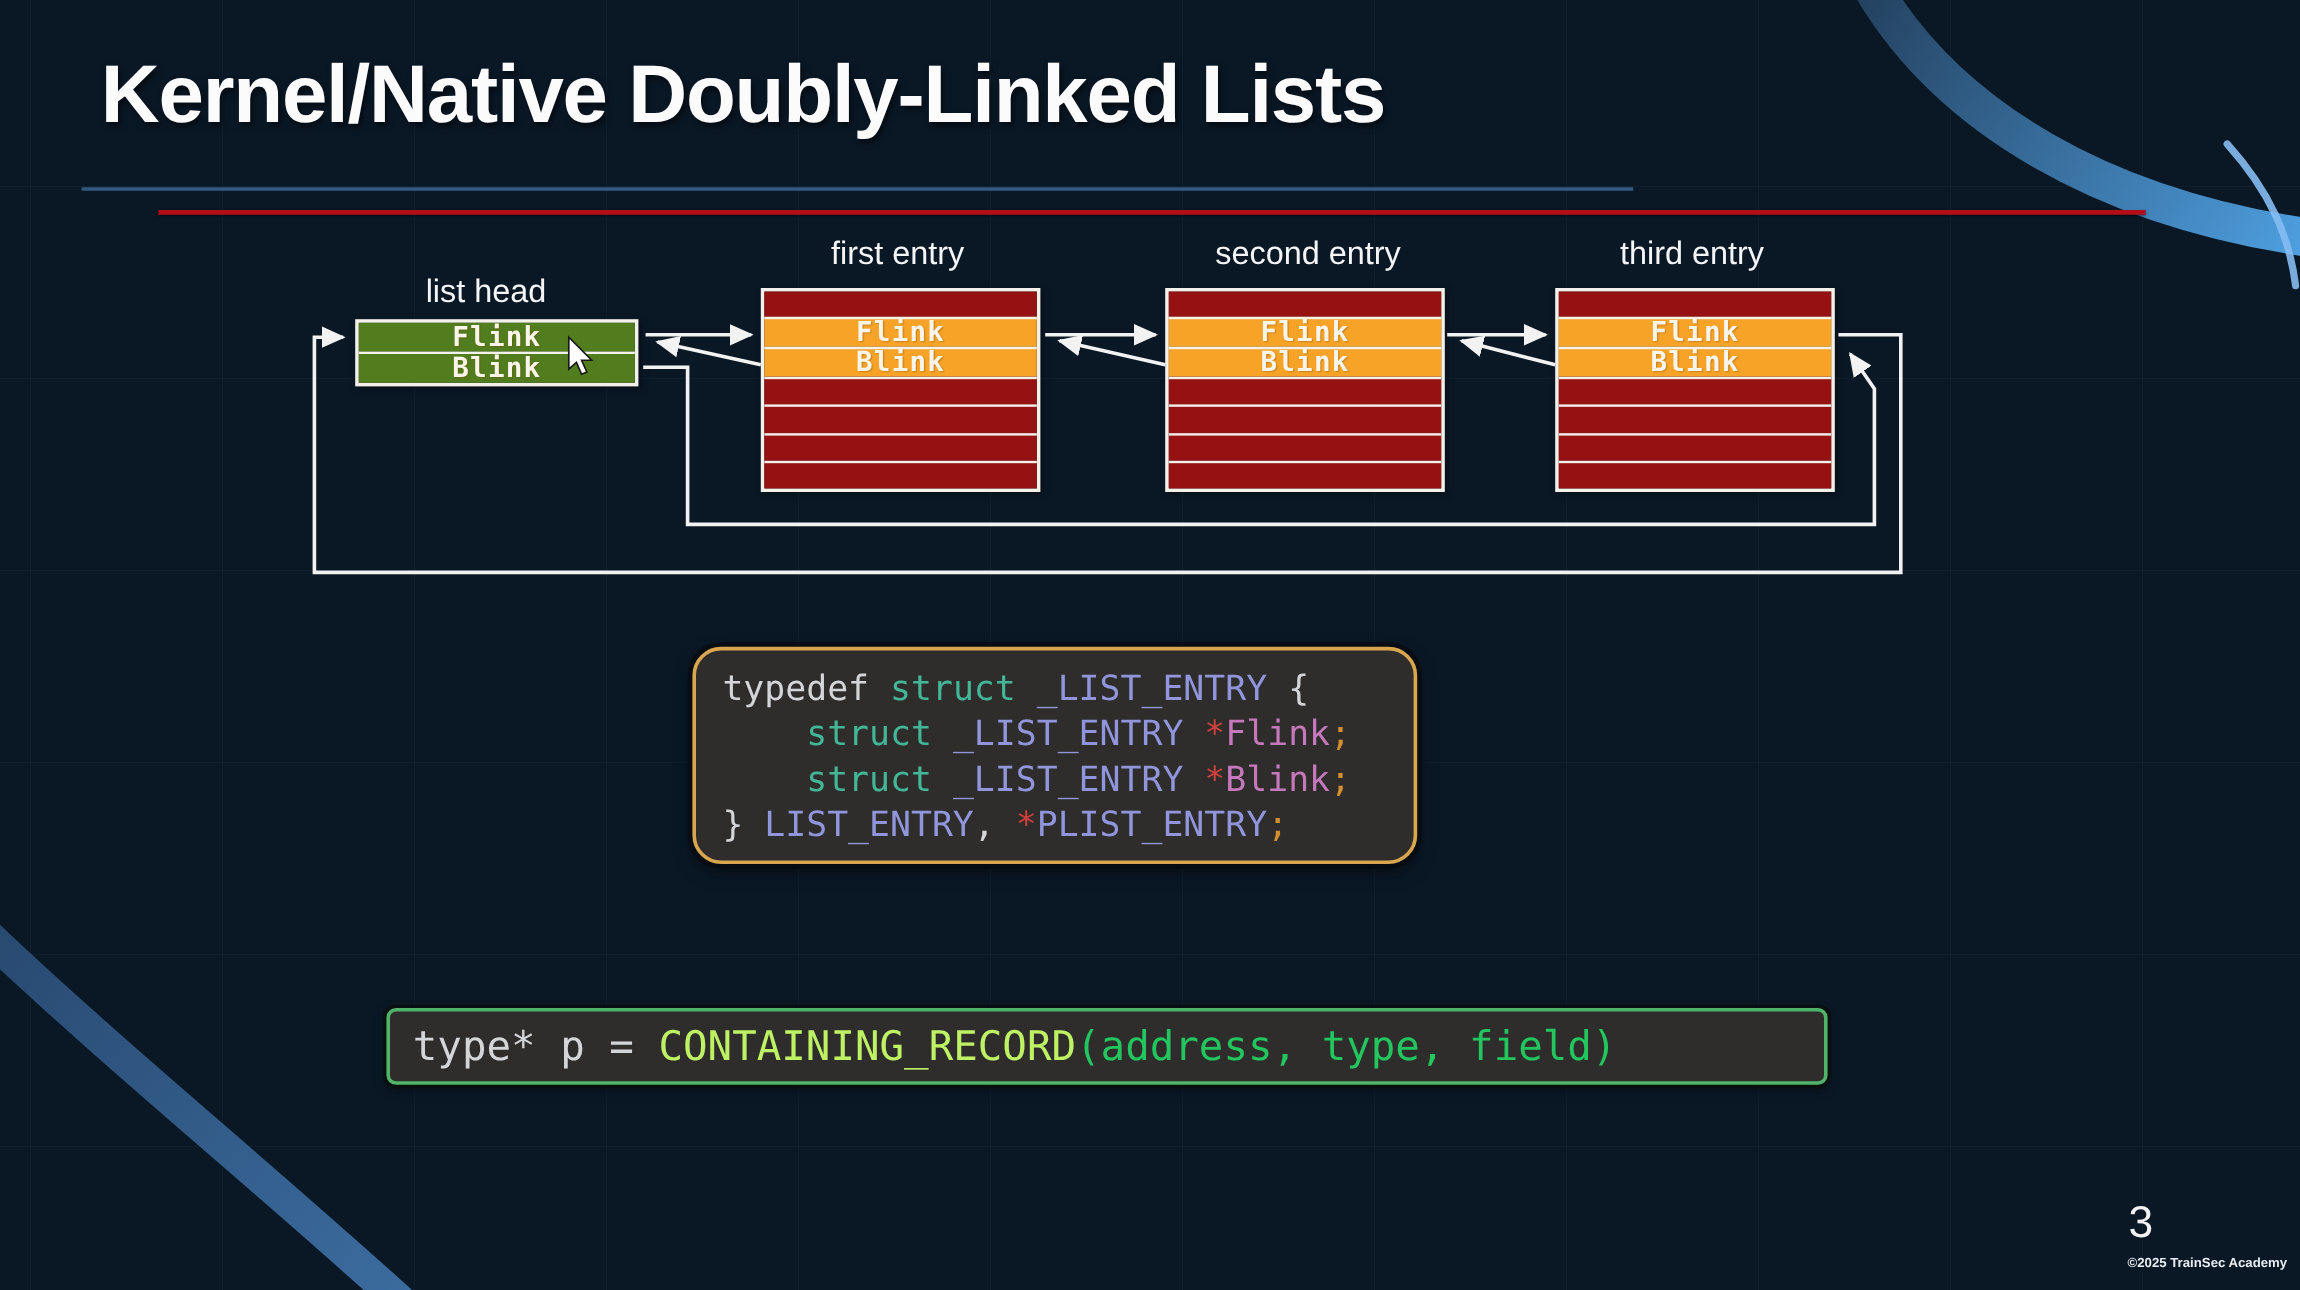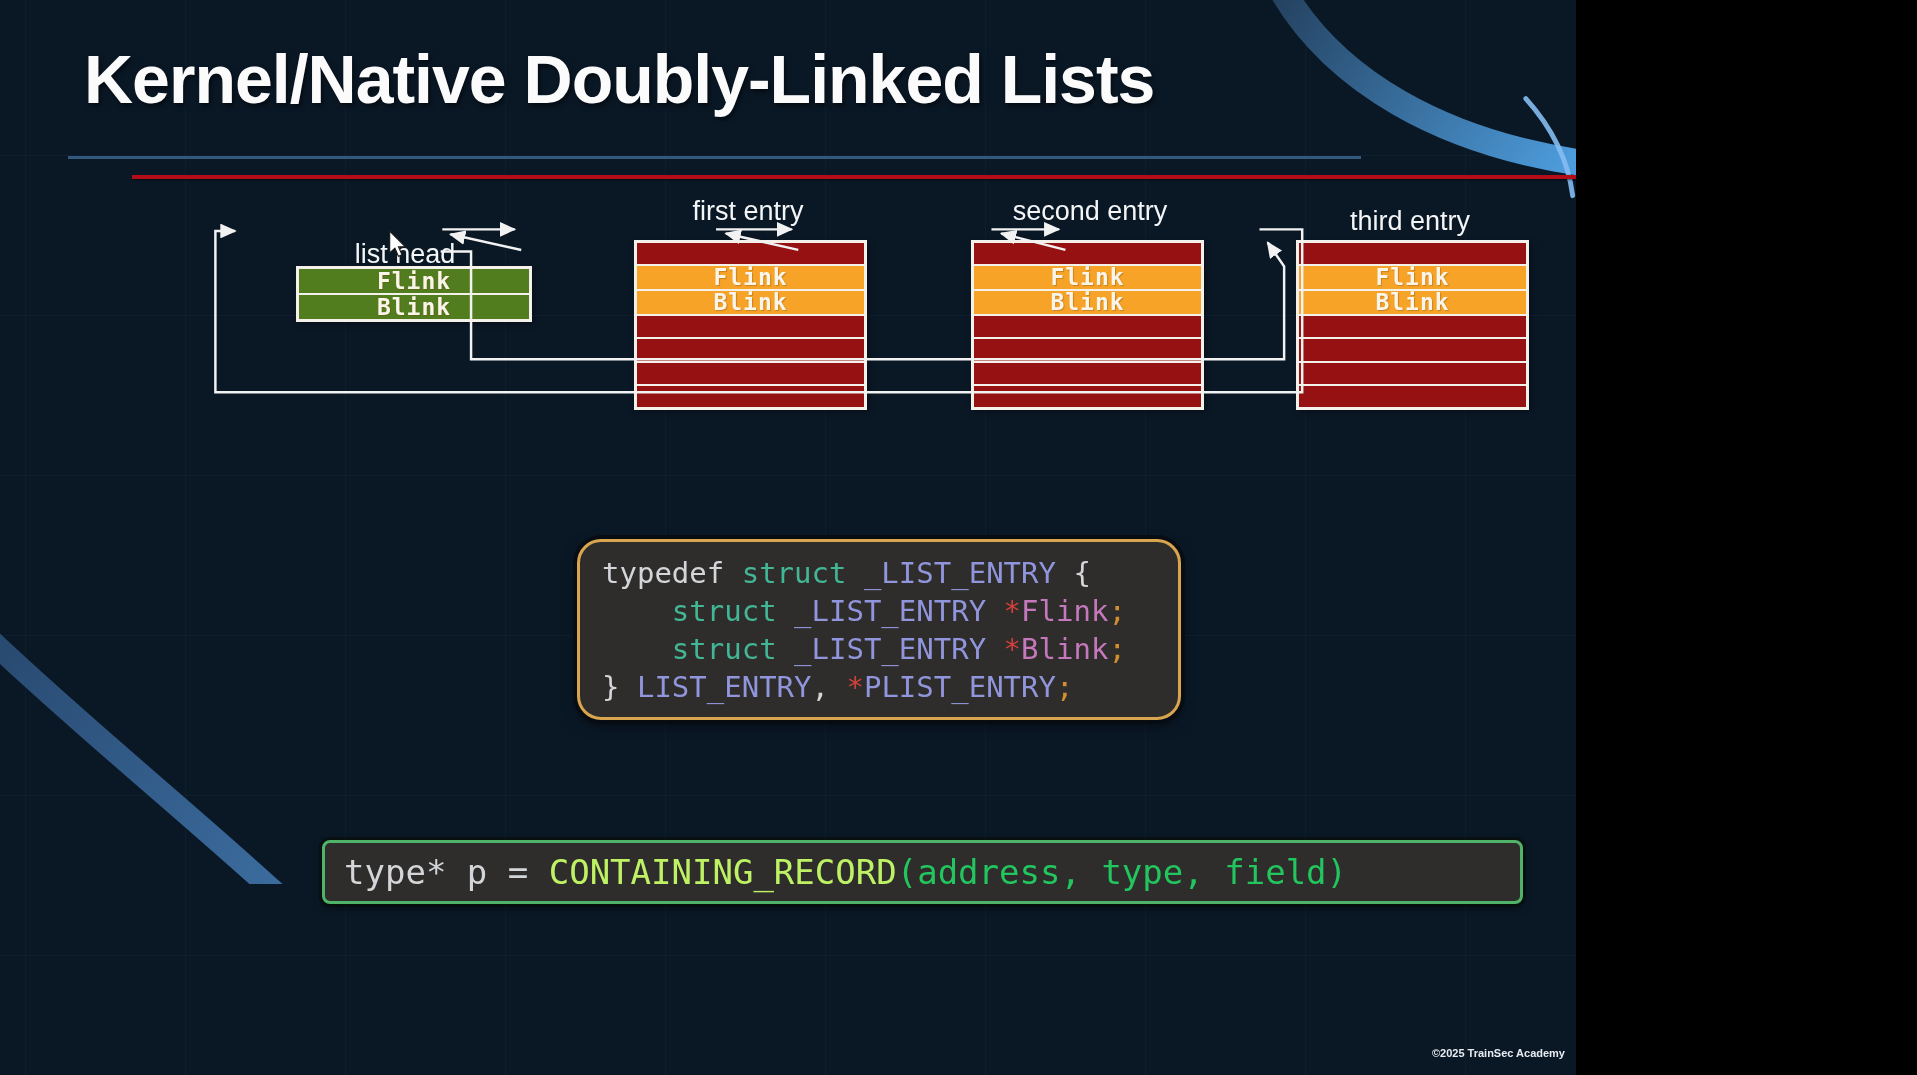--- a/index.html
+++ b/index.html
@@ -1,17 +1,17 @@
 <!DOCTYPE html>
 <html style="--background: #0a1826; --head-green: #527d1f; --entry-red: #961111; --entry-orange: #f6a328; --connector-white: #f2f2f2; --rule-blue: #33587d; --rule-red: #b20d18; --code-bg: #2e2d2b; --code1-border: #d9a64f; --code2-border: #4fb36a; --accent-swoosh: #4e9fe0;"><head>
 <meta charset="utf-8">
 <style>
   html,body{margin:0;padding:0;background:#000;}
   .stage{
-    position:relative;width:1576px;height:1075px;overflow:hidden;
+    position:relative;width:1917px;height:1075px;overflow:hidden;
     background:var(--background,#0a1826);
     font-family:"Liberation Sans",sans-serif;
     background-image:
       linear-gradient(rgba(125,165,205,0.045) 1px, transparent 1px),
       linear-gradient(90deg, rgba(125,165,205,0.045) 1px, transparent 1px);
     background-size:160px 160px;
     background-position:25px 155px;
   }
   svg.decor,svg.links{position:absolute;inset:0;pointer-events:none;}
   .title{
@@ -99,24 +99,24 @@
     </defs>
     <path d="M 1552 -25 C 1615 95, 1755 180, 1955 202" stroke="url(#gradTR)" stroke-width="32" fill="none" stroke-linecap="round"></path>
     <path d="M 1856 120 C 1892 160, 1908 198, 1913 238" stroke="#85bdf2" stroke-width="6" fill="none" stroke-linecap="round" opacity="0.9"></path>
     <path d="M -15 775 C 95 880, 225 985, 342 1092" stroke="url(#gradBL)" stroke-width="27" fill="none" stroke-linecap="round" opacity="0.95"></path>
   </svg>
 
   <h1 class="title">Kernel/Native Doubly-Linked Lists</h1>
   <div class="rule rule-blue"></div>
   <div class="rule rule-red"></div>
 
-  <div class="diag-label" style="left:405px;top:239px;">list head</div>
+  <div class="diag-label" style="left:405px;top:228px;">list head</div>
   <div class="diag-label" style="left:748px;top:196px;text-align:center;">first entry</div>
   <div class="diag-label" style="left:1090px;top:196px;">second entry</div>
-  <div class="diag-label" style="left:1410px;top:196px;margin-top:10px;">third entry</div>
+  <div class="diag-label" style="left:1410px;top:196px;">third entry</div>
 
   <div class="head-box">
     <div class="head-row">
       <span class="cell-text">Flink</span>
     </div>
     <div class="head-row">
       <span class="cell-text">Blink</span>
     </div>
   </div>
 

